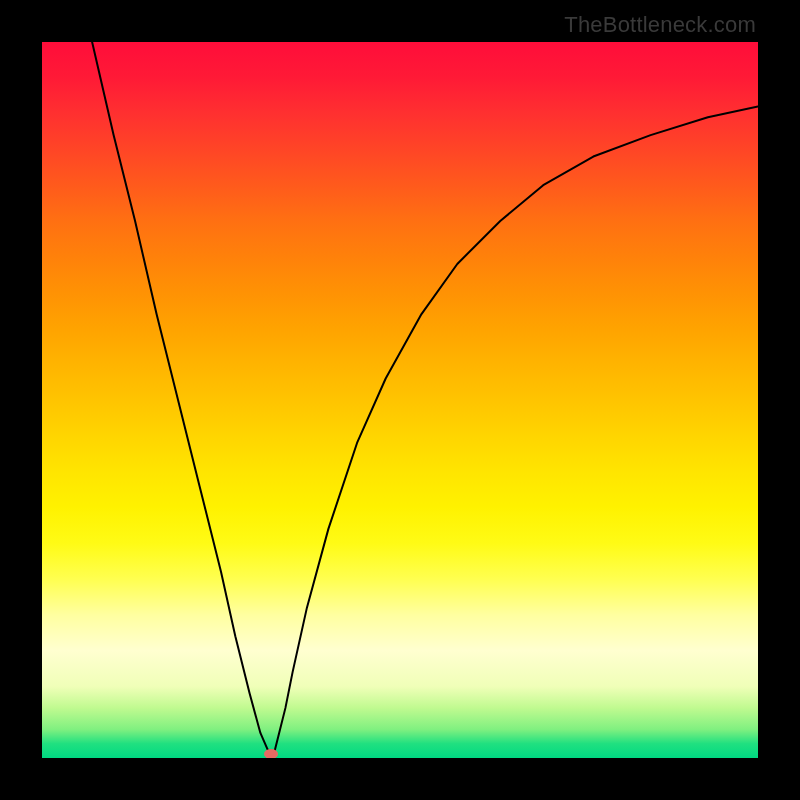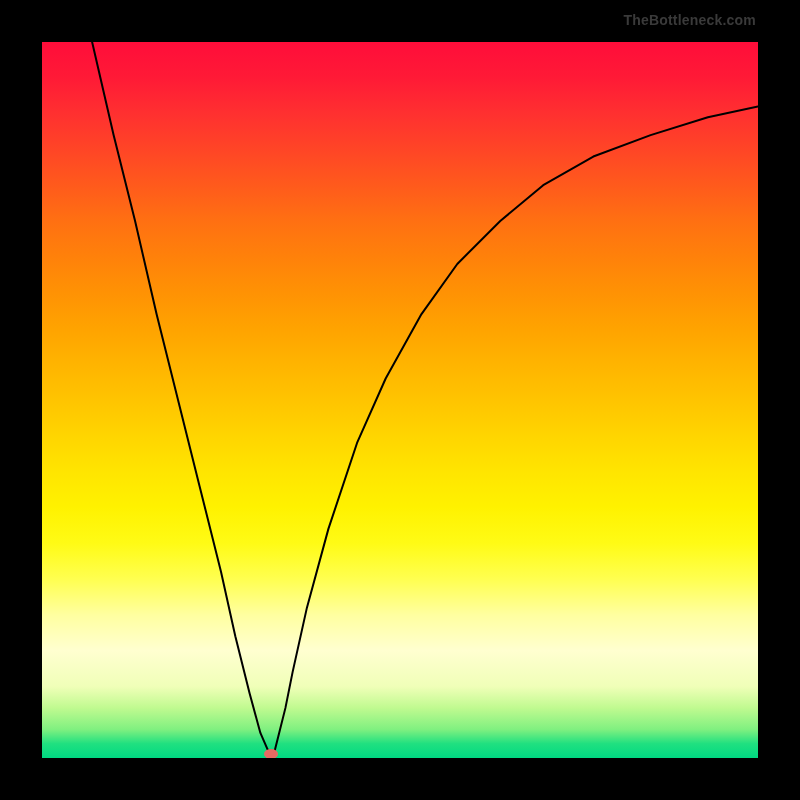--- a/index.html
+++ b/index.html
@@ -65,22 +65,22 @@
       border-radius: 50%;
       background: #e86a63;
       transform: translate(-50%, -50%);
     }
 
     .watermark {
       position: absolute;
       top: 12px;
       right: 44px;
       color: #3a3a3a;
-      font-size: 14px;
-      font-weight: 700;
+      font-size: 22px;
+      font-weight: 400;
       letter-spacing: 0.2px;
     }
 
     .frame-left, .frame-right, .frame-top, .frame-bottom {
       position: absolute;
       background: #000;
     }
     .frame-left   { left: 0; top: 0; width: 42px; height: 800px; }
     .frame-right  { right: 0; top: 0; width: 42px; height: 800px; }
     .frame-top    { left: 0; top: 0; width: 800px; height: 42px; }

